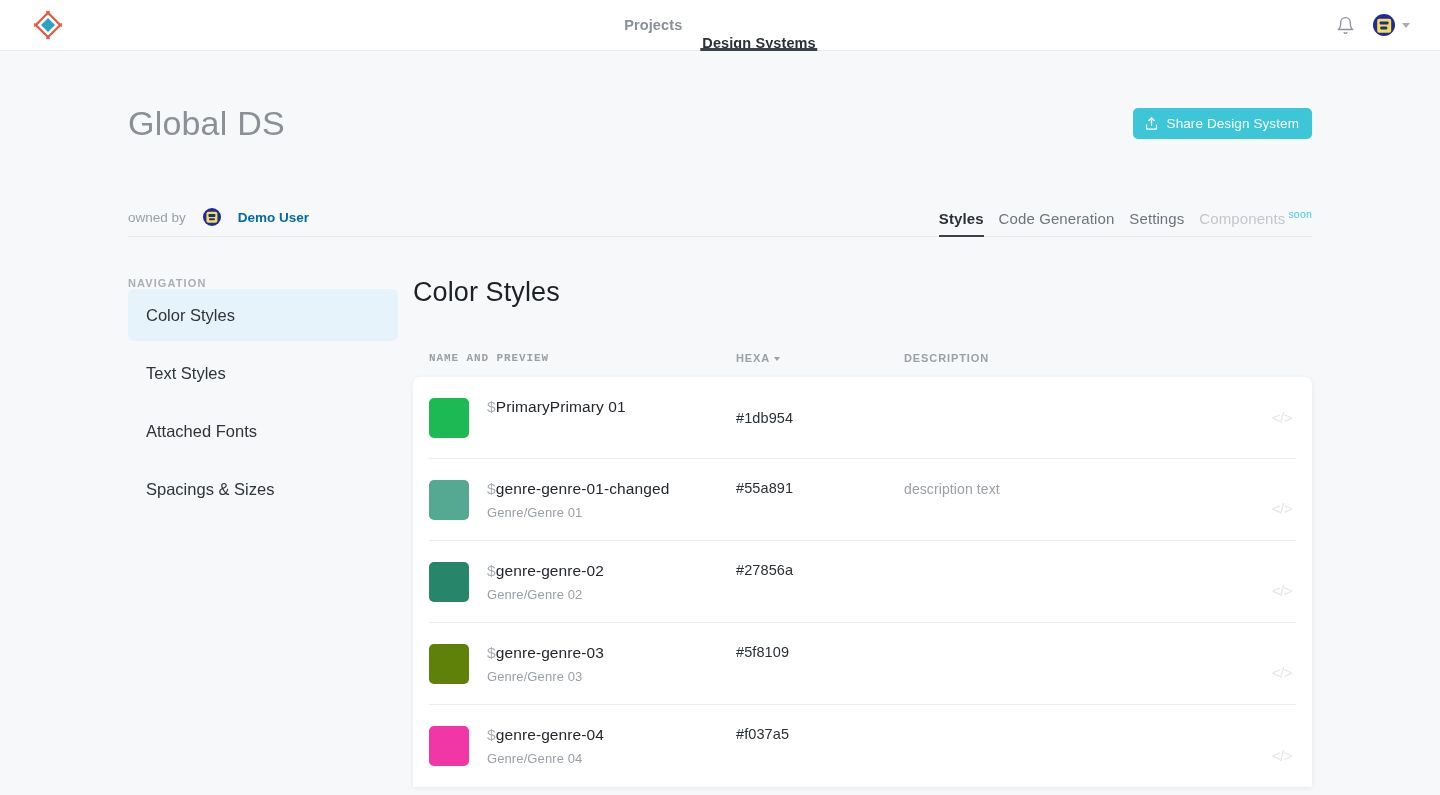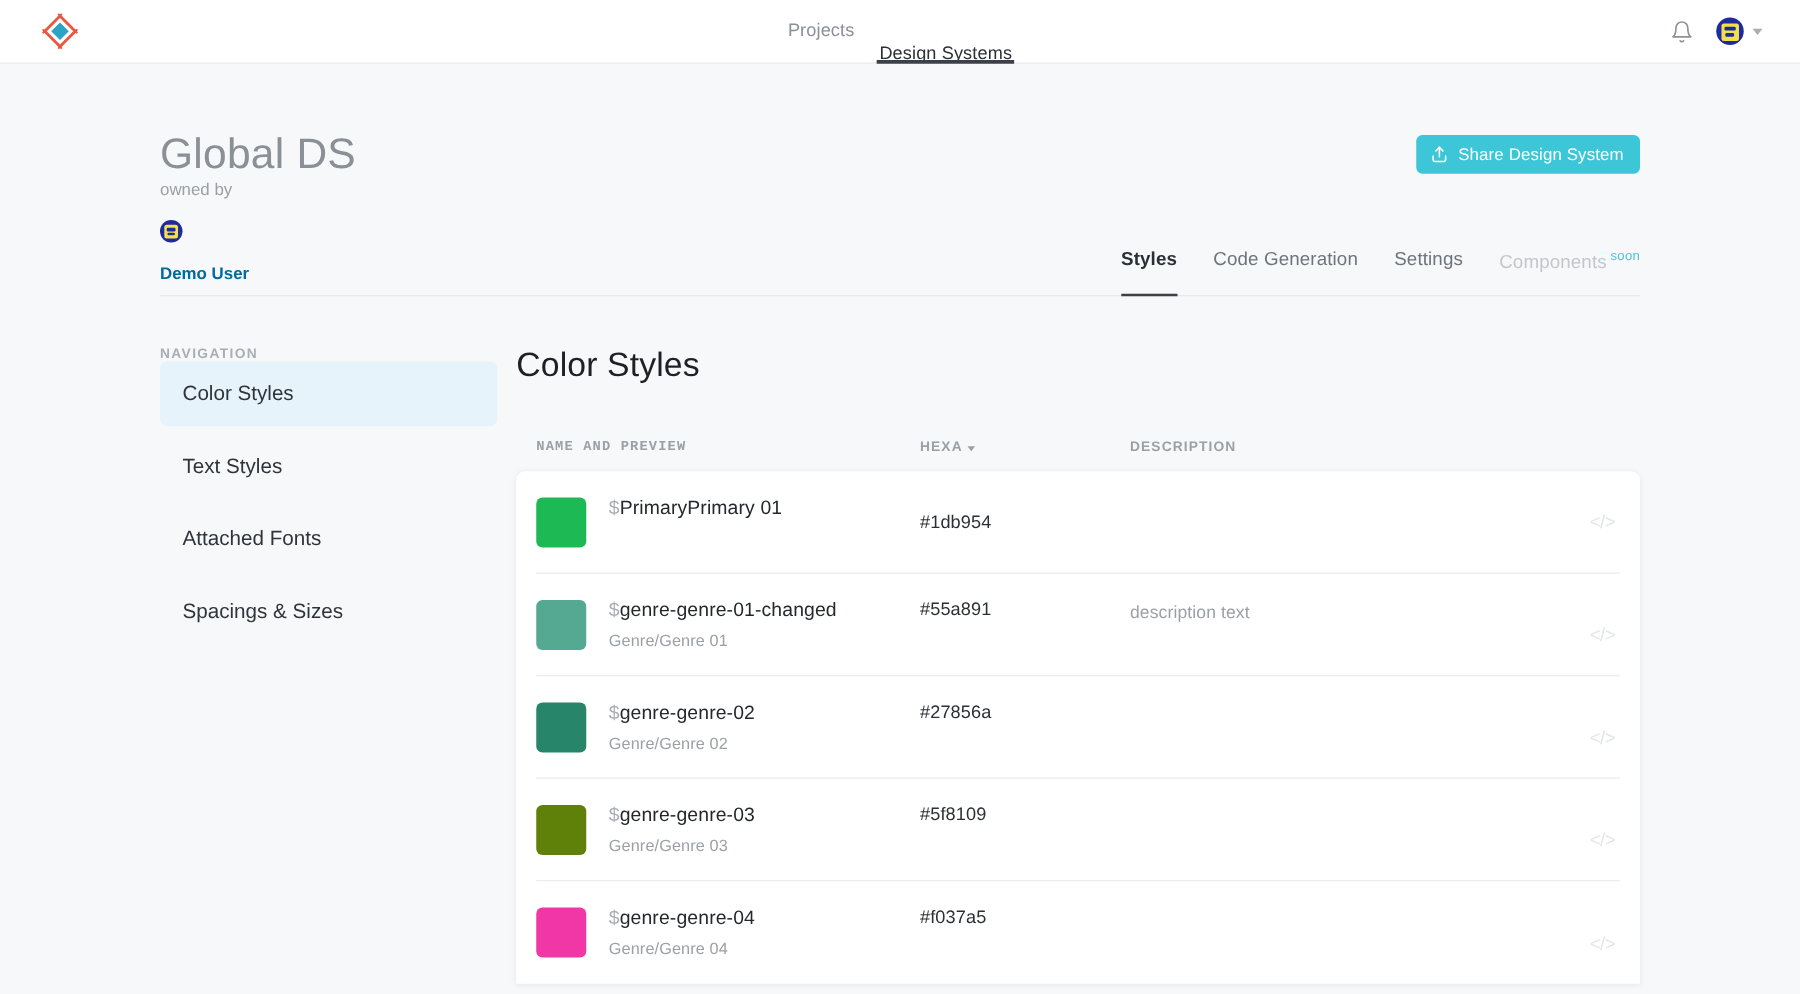--- a/index.html
+++ b/index.html
@@ -38,20 +38,21 @@
   }
 
   .topnav {
     position: absolute;
     left: 50%;
     transform: translateX(-50%);
     height: 51px;
     display: flex;
     align-items: stretch;
     gap: 16px;
+    font-weight: bold;
   }
 
   .topnav-item {
     display: flex;
     align-items: center;
     font-size: 14.5px;
     color: #8a8f98;
     cursor: pointer;
     position: relative;
     padding: 0 2px;
@@ -182,34 +183,35 @@
     display: flex;
     align-items: flex-end;
     justify-content: space-between;
     border-bottom: 1px solid #e6e8ea;
     padding-bottom: 0;
     height: 38px;
   }
 
   .owner {
     display: flex;
+    align-items: center;
     gap: 17px;
     font-size: 13.5px;
     color: #9aa0a6;
     padding-bottom: 10px;
-    flex-direction: column;
   }
   .owner-name {
     font-weight: bold;
     color: #0369a1;
   }
 
   .tabs {
     display: flex;
-    gap: 29px;
+    align-items: flex-end;
+    gap: 15px;
     height: 100%;
   }
 
   .tab {
     font-size: 15px;
     color: #6e747c;
     cursor: pointer;
     padding-bottom: 9px;
     position: relative;
     letter-spacing: 0.1px;

